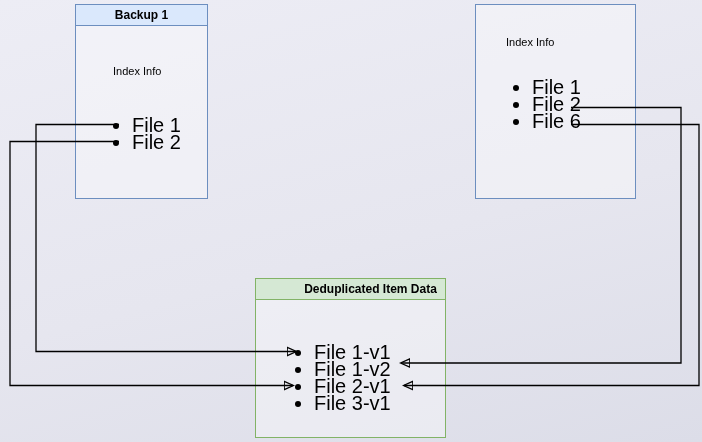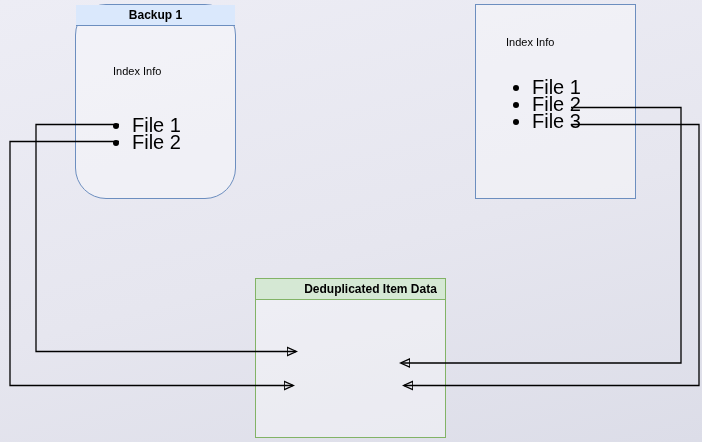--- a/index.html
+++ b/index.html
@@ -38,21 +38,21 @@
     font-size: 11px;
     line-height: 18px;
   }
   ul.file-list {
     list-style: disc outside;
   }
   ul.file-list li {
     font-size: 20px;
     line-height: 17px;
   }
-  #backup1 { left: 75px;  top: 4px;   width: 161px; height: 195px; border-radius: 31px; }
+  #backup1 { left: 75px;  top: 4px;   width: 133px; height: 195px; }
   #backup2 { left: 475px; top: 4px;   width: 161px; height: 195px; }
   #dedup   { left: 255px; top: 278px; width: 191px; height: 160px; }
 
   #backup1 .body-label { margin-top: 36px; margin-left: 37px; }
   #backup1 ul.file-list { margin-top: 37px; padding-left: 56px; }
 
   #backup2 .body-label { margin-top: 28px; margin-left: 30px; }
   #backup2 ul.file-list { margin-top: 28px; padding-left: 56px; }
 
   #dedup ul.file-list { margin-top: 44px; padding-left: 58px; }
@@ -81,27 +81,35 @@
       </ul>
     </div>
   </div>
 
   <div class="box blue" id="backup2">
     <div class="box-body">
       <div class="body-label">Index Info</div>
       <ul class="file-list">
         <li>File 1</li>
         <li>File 2</li>
-        <li>File 3</li>
+        <li>File 6</li>
       </ul>
     </div>
   </div>
 
   <div class="box green" id="dedup">
     <div class="box-header">Deduplicated Item Data</div>
+    <div class="box-body">
+      <ul class="file-list">
+        <li>File 1-v1</li>
+        <li>File 1-v2</li>
+        <li>File 2-v1</li>
+        <li>File 3-v1</li>
+      </ul>
+    </div>
   </div>
 
   <svg class="arrows" width="702" height="442" viewBox="0 0 702 442" aria-hidden="true">
     <defs>
       <marker id="ah" viewBox="0 0 10 10" refX="8.5" refY="5" markerWidth="8" markerHeight="8" orient="auto">
         <path d="M0,1 L9,5 L0,9 z" fill="#000000" stroke="none"></path>
       </marker>
     </defs>
     <path d="M119,124.5 H36 V351.5 H296" marker-end="url(#ah)"></path>
     <path d="M119,141.5 H10 V385.5 H293" marker-end="url(#ah)"></path>

